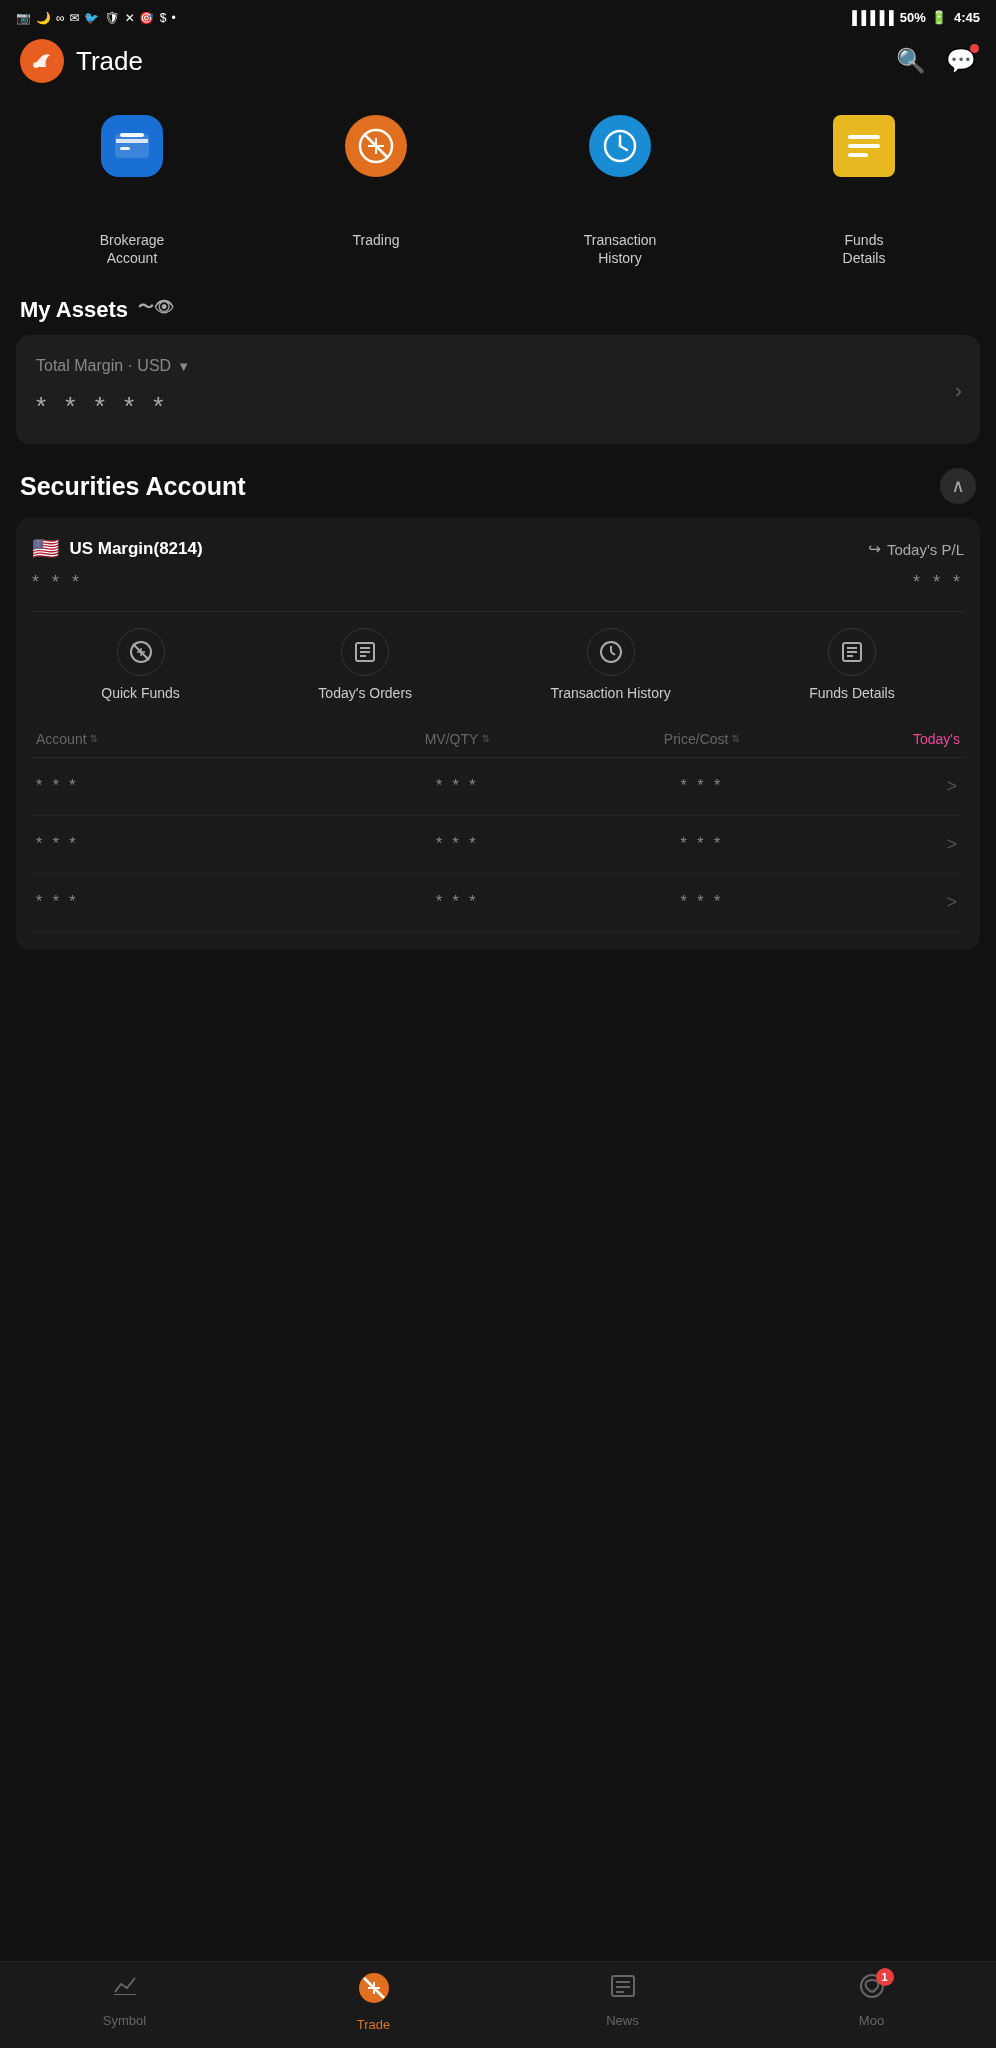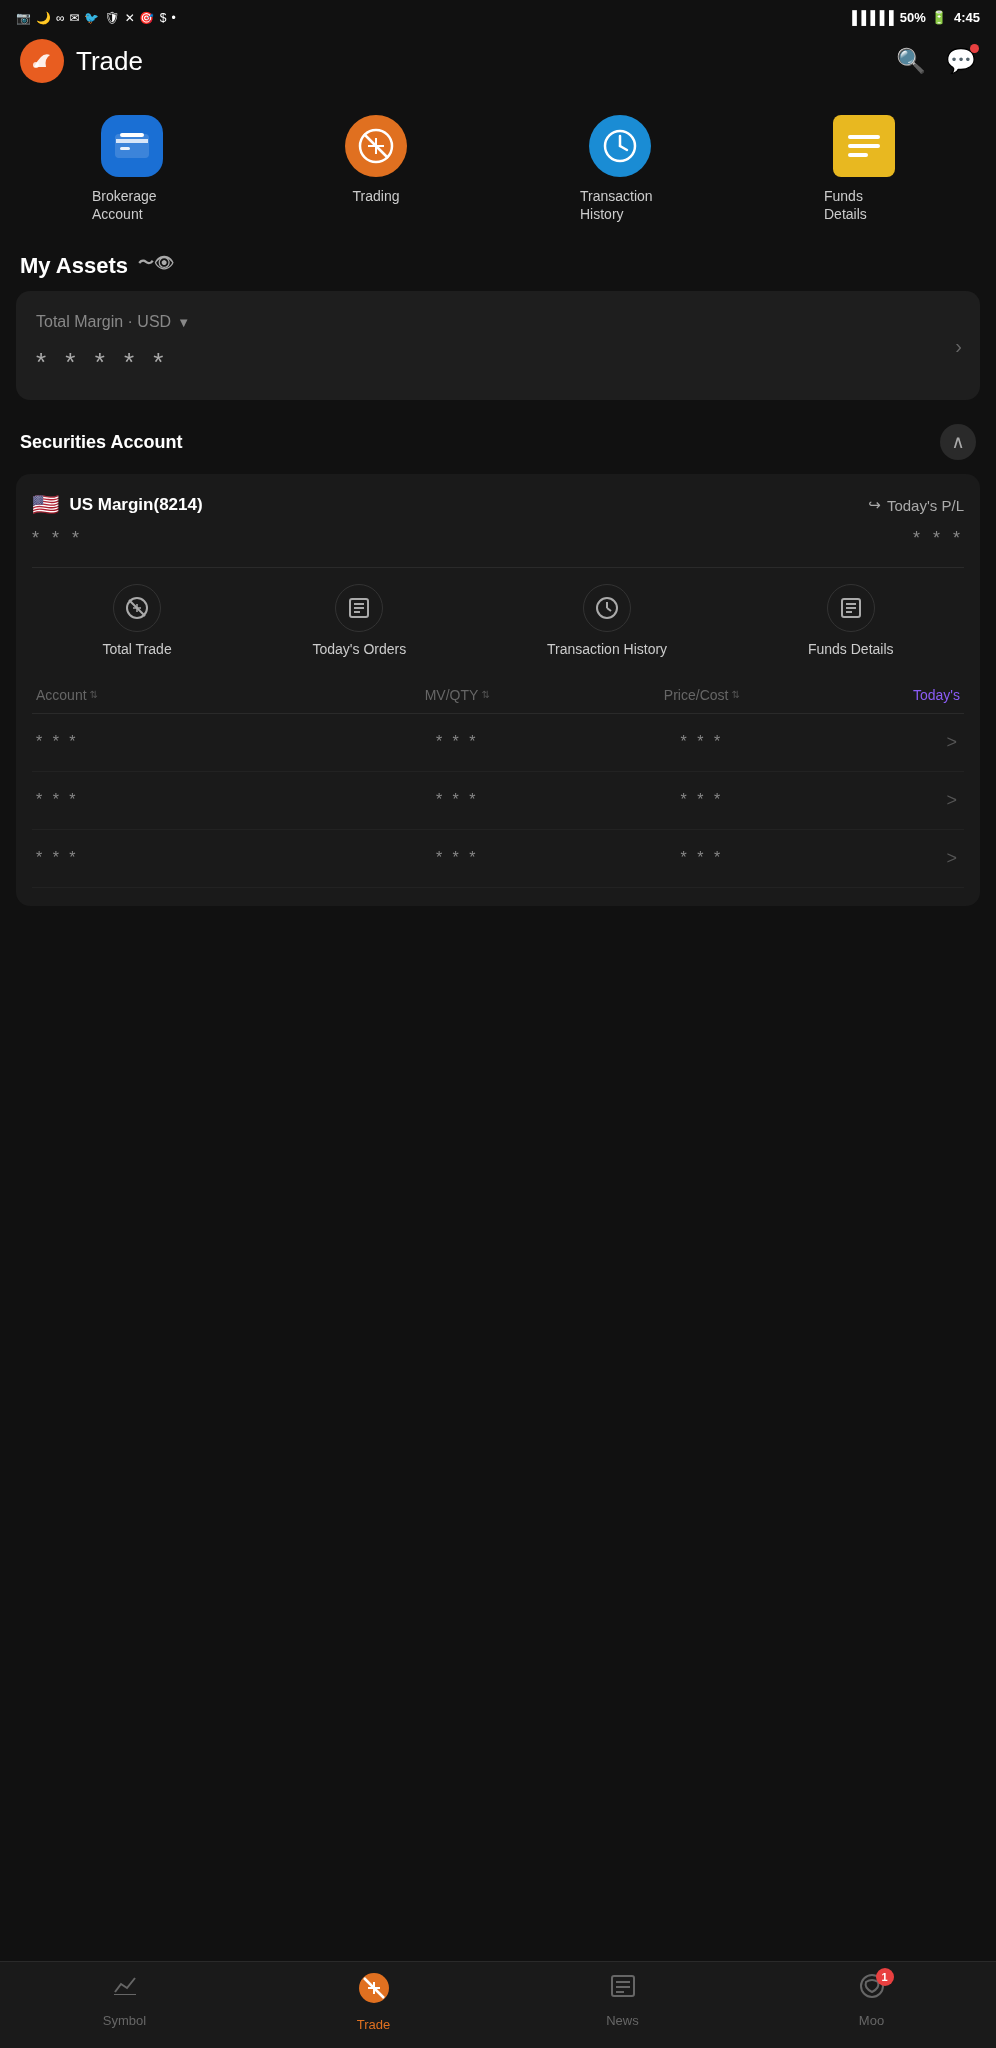--- a/index.html
+++ b/index.html
@@ -61,21 +61,21 @@
     }
     .nav-icon-wrap {
       width: 62px; height: 62px; border-radius: 18px;
       display: flex; align-items: center; justify-content: center;
       font-size: 30px;
     }
     .nav-icon-blue { background: #1a6fd4; }
     .nav-icon-orange { background: #e07020; border-radius: 50%; }
     .nav-icon-teal { background: #1a8cd4; border-radius: 50%; }
     .nav-icon-yellow { background: #e8b820; border-radius: 8px; }
-    .nav-label { font-size: 14px; color: #ccc; text-align: left; line-height: 1.3; }
+    .nav-label { font-size: 14px; color: #ccc; text-align: center; line-height: 1.3; margin-top: 44px; }
 
     
     .section-header {
       padding: 10px 20px 12px;
       font-size: 22px;
       font-weight: 700;
       color: #fff;
       display: flex; gap: 10px;
     }
 
@@ -100,21 +100,21 @@
       position: absolute; right: 18px; top: 50%;
       transform: translateY(-50%);
       font-size: 20px; color: #666;
     }
 
     
     .sec-account-header {
       display: flex; justify-content: space-between; align-items: center;
       padding: 24px 20px 0;
     }
-    .sec-title { font-size: 18px; font-weight: 700; }
+    .sec-title { font-size: 25px; font-weight: 700; }
     .sec-collapse {
       width: 36px; height: 36px; border-radius: 50%;
       background: #2a2a2a; display: flex; align-items: center; justify-content: center;
       font-size: 18px; color: #aaa; cursor: pointer;
     }
 
     .sec-card {
       margin: 14px 16px 0;
       background: #1a1a1a;
       border-radius: 14px;
@@ -156,21 +156,21 @@
     
     .table-header {
       display: flex;
       border-bottom: 1px solid #2a2a2a;
       padding: 10px 0;
     }
     .th { font-size: 14px; color: #666; display: flex; align-items: center; gap: 3px; }
     .th-symbol { flex: 2.2; padding-left: 4px; }
     .th-mv { flex: 1.8; text-align: right; justify-content: center; }
     .th-price { flex: 1.8; text-align: center; justify-content: center; }
-    .th-today { flex: 1; color: #8b5cf6; text-align: right; justify-content: flex-end; padding-right: 4px; }
+    .th-today { flex: 1; color: #ec4899; text-align: right; justify-content: flex-end; padding-right: 4px; }
     .sort-icon { font-size: 10px; color: #555; }
 
     .table-row-item {
       display: flex;
       border-bottom: 1px solid #222;
       padding: 18px 0;
       align-items: center;
     }
     .td { font-size: 16px; color: #888; letter-spacing: 3px; }
     .td-symbol { flex: 2.2; padding-left: 4px; }
@@ -337,21 +337,21 @@
   <div class="account-actions">
     <div class="action-item">
       <div class="action-icon-circle">
         <svg width="24" height="24" viewBox="0 0 24 24" fill="none" stroke="#aaa" stroke-width="2">
           <circle cx="12" cy="12" r="10"></circle>
           <line x1="4" y1="4" x2="20" y2="20" stroke="#aaa" stroke-width="2"></line>
           <line x1="8" y1="12" x2="16" y2="12" stroke="#aaa" stroke-width="1.5"></line>
           <line x1="12" y1="8" x2="12" y2="16" stroke="#aaa" stroke-width="1.5"></line>
         </svg>
       </div>
-      <span class="action-label">Total Trade</span>
+      <span class="action-label">Quick Funds</span>
     </div>
     <div class="action-item">
       <div class="action-icon-circle">
         <svg width="24" height="24" viewBox="0 0 24 24" fill="none" stroke="#aaa" stroke-width="2">
           <rect x="3" y="3" width="18" height="18" rx="2"></rect>
           <line x1="7" y1="8" x2="17" y2="8"></line>
           <line x1="7" y1="12" x2="17" y2="12"></line>
           <line x1="7" y1="16" x2="13" y2="16"></line>
         </svg>
       </div>

